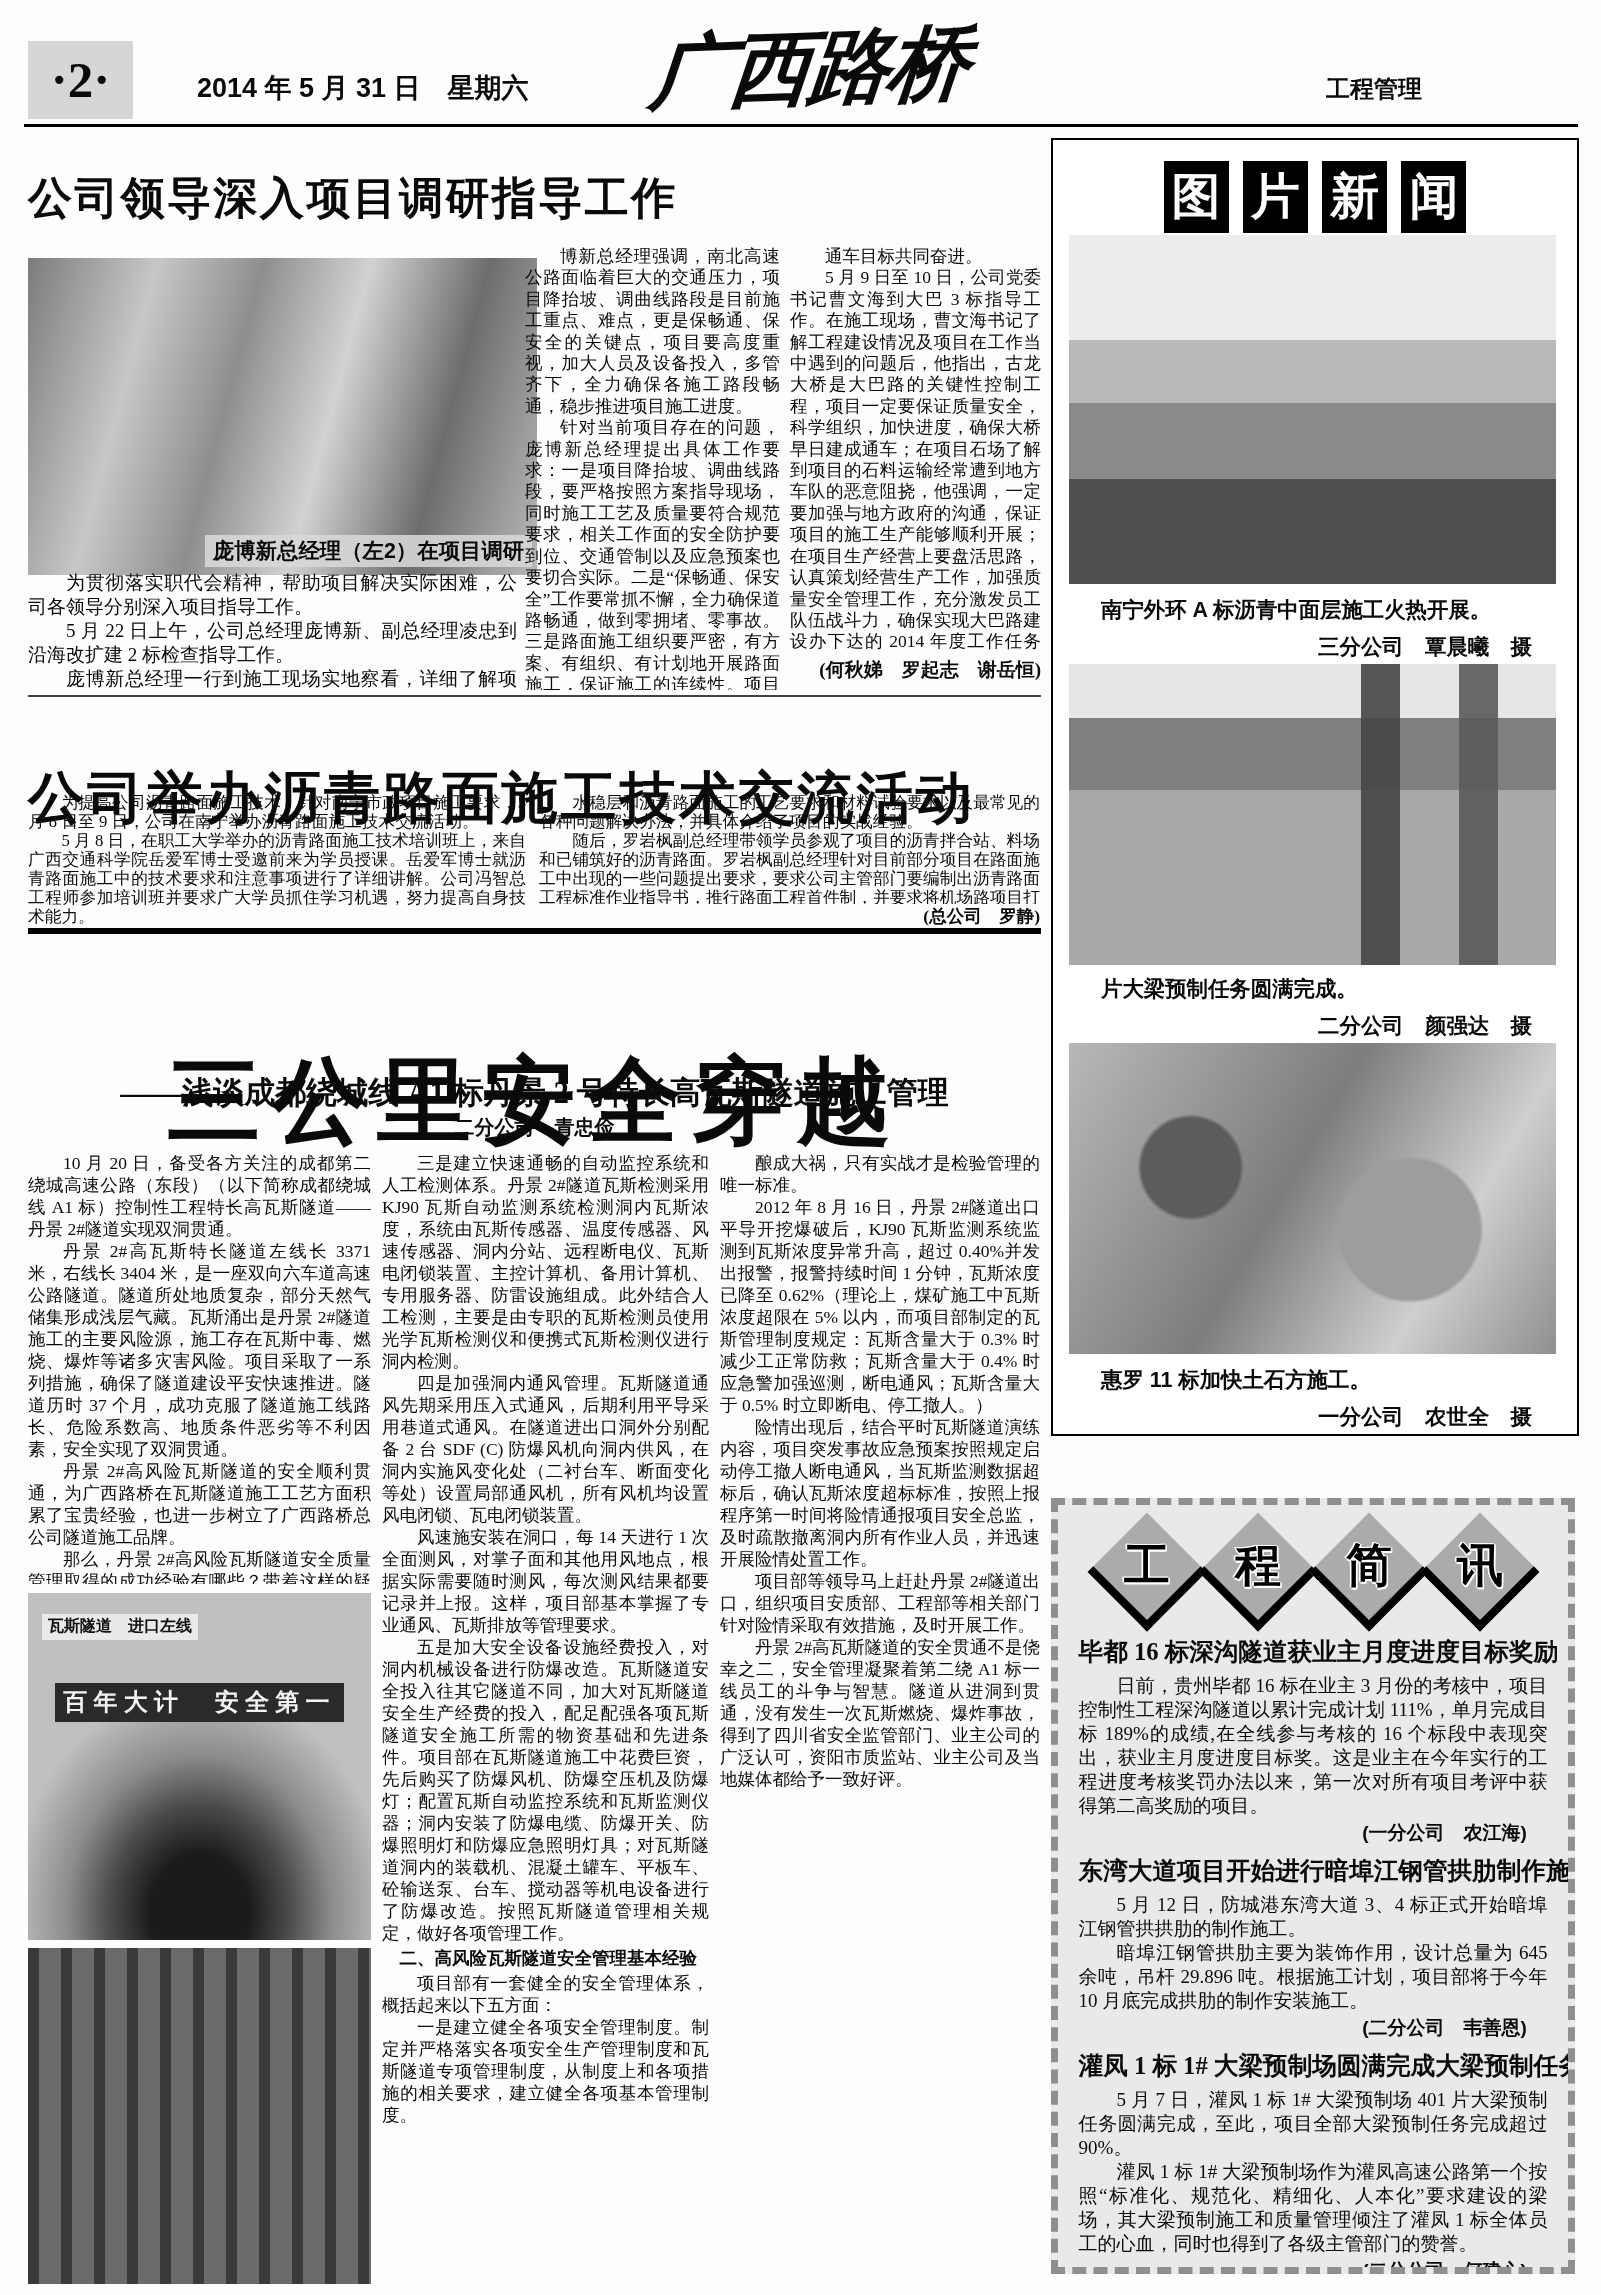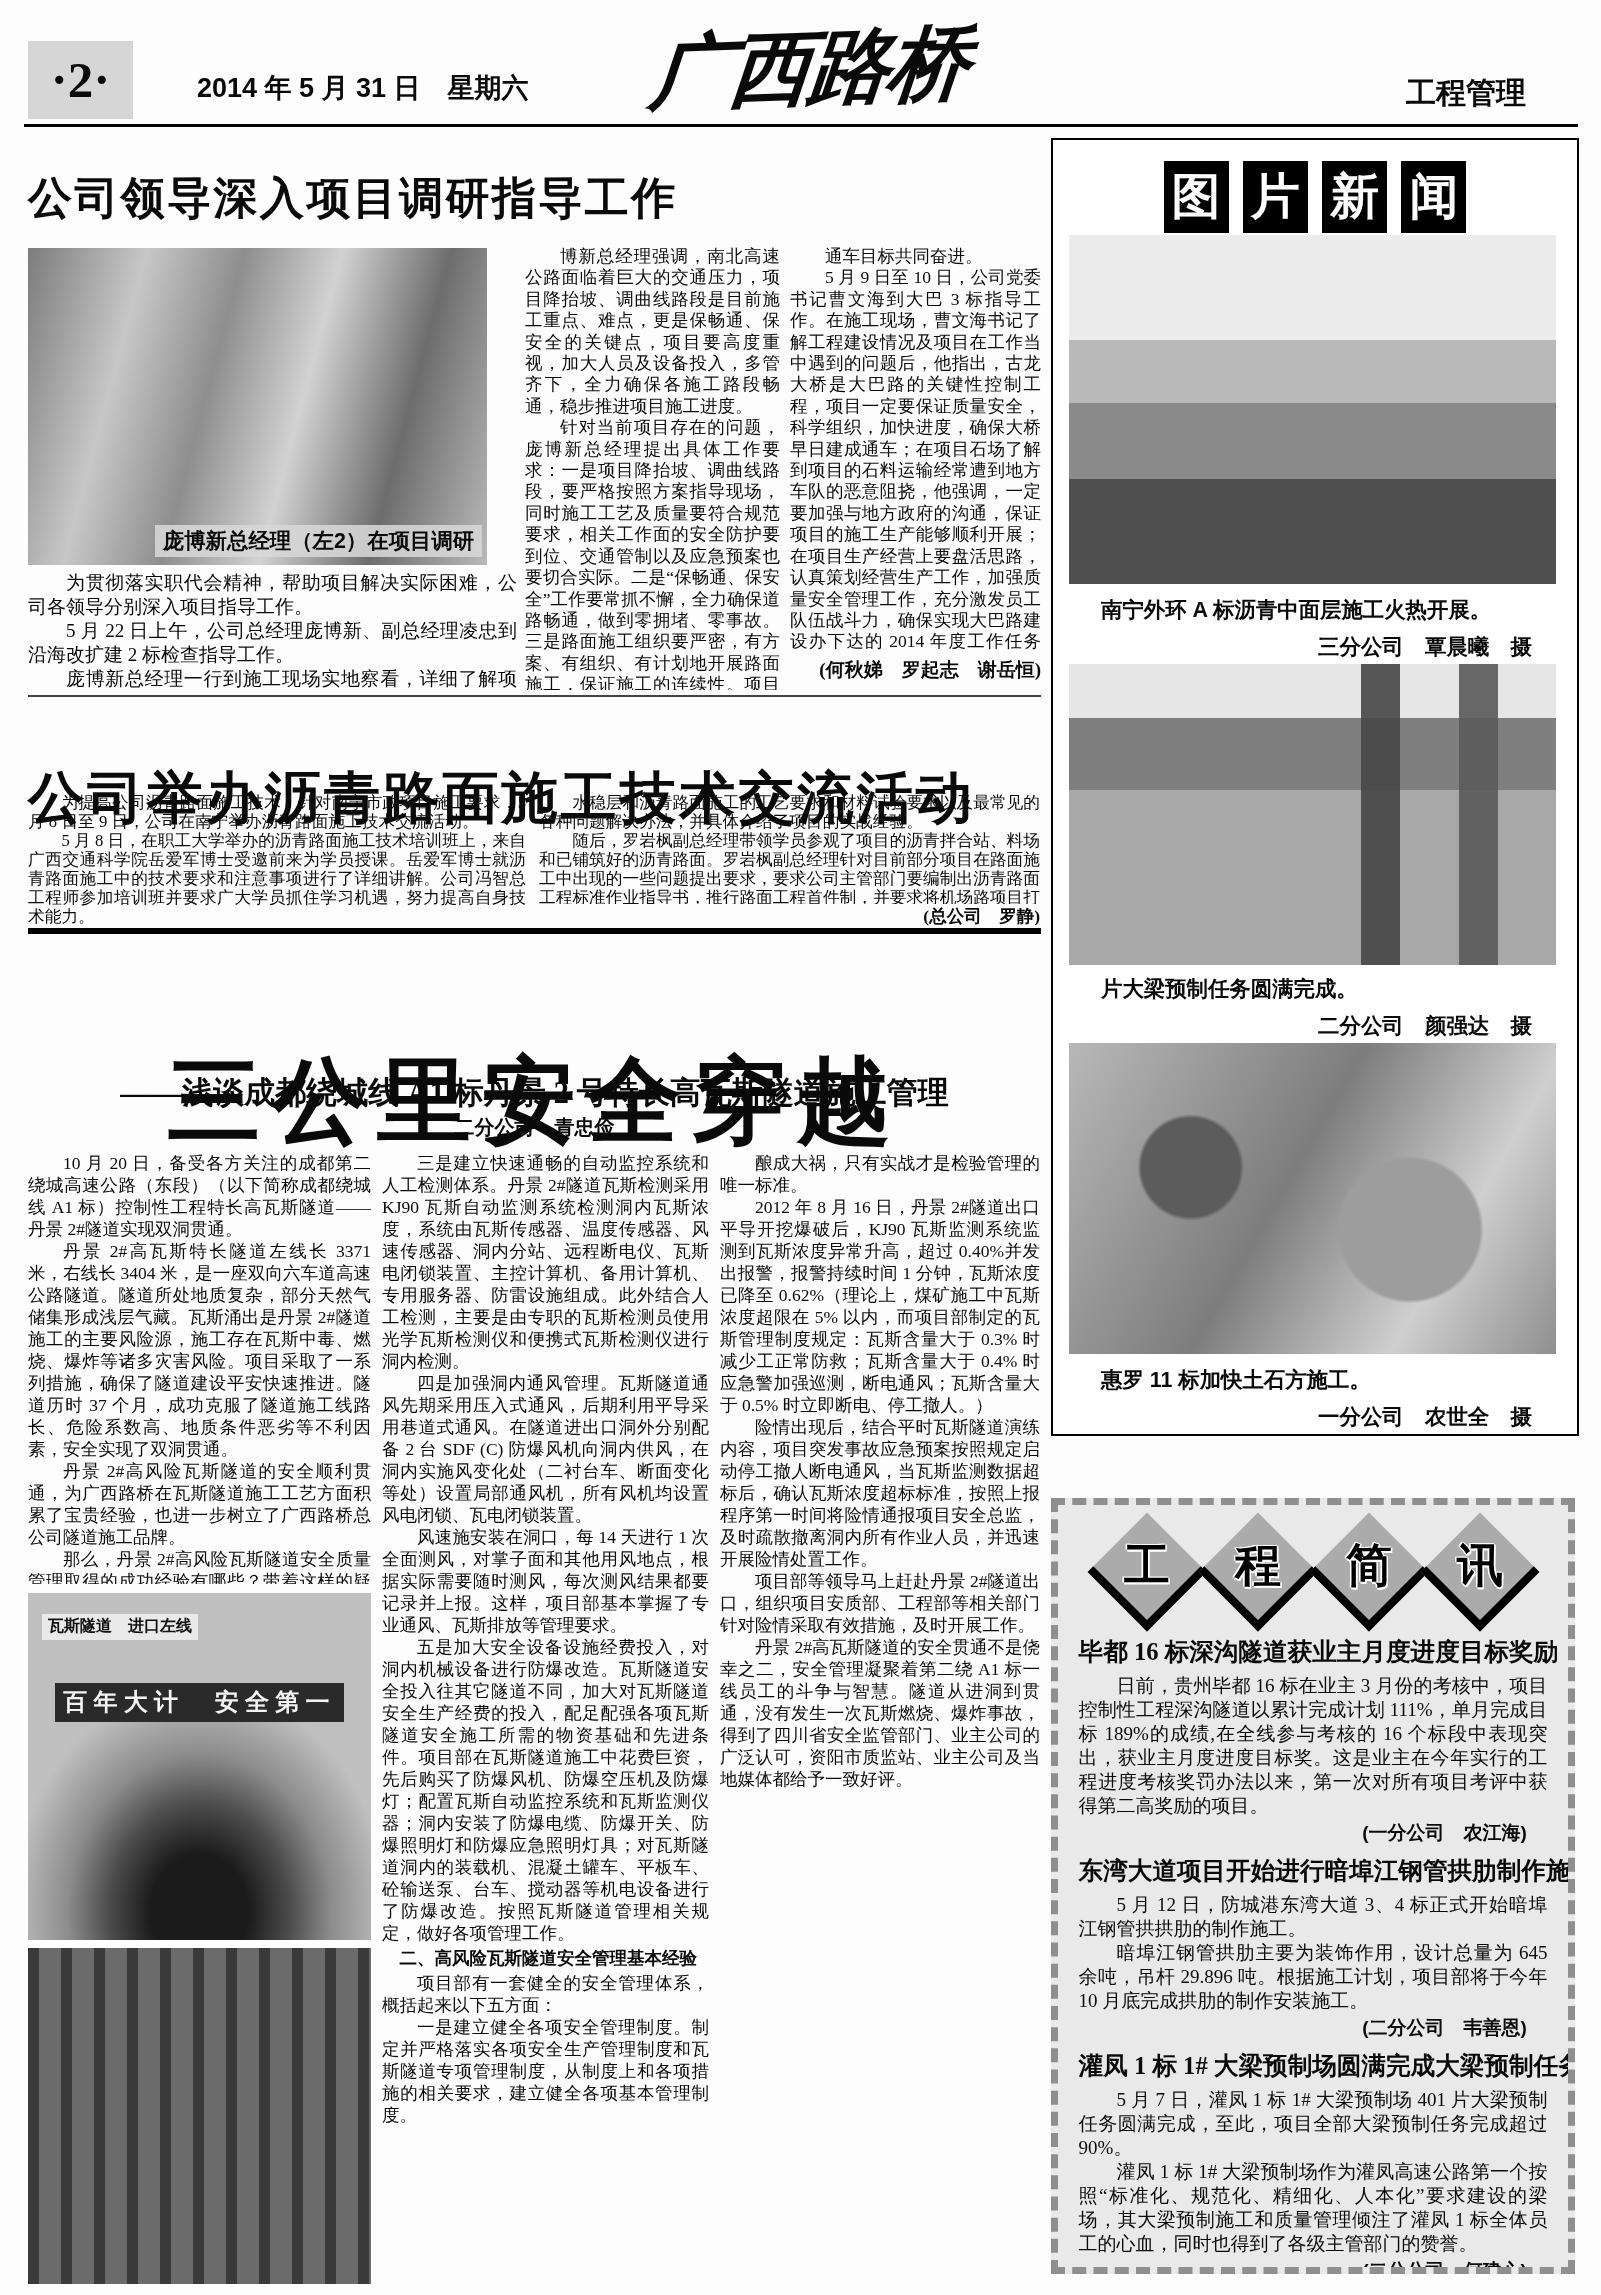--- a/index.html
+++ b/index.html
@@ -6,26 +6,26 @@
   body{width:1601px;height:2295px;position:relative;background:#fdfdfd;color:#0a0a0a;
        font-family:"Liberation Serif",serif;overflow:hidden}
   .abs{position:absolute}
   .para{margin:0;text-indent:2em;text-align:justify;word-break:break-all}
   
   .pagenum{left:28px;top:41px;width:105px;height:78px;background:#d6d6d6;
            display:flex;align-items:center;justify-content:center;font-size:51px;font-weight:bold}
   .dateline{left:197px;top:70px;font-size:27px;font-weight:bold;font-family:"Liberation Sans",sans-serif}
   .masthead{left:642px;top:14.3px;width:333px;text-align:center;font-size:82px;font-weight:bold;
             font-style:italic;letter-spacing:-3.2px;transform:skewX(-7deg) rotate(-2deg)}
-  .sectionlbl{left:1406px;top:73px;font-size:30px;font-weight:bold;font-family:Liberation Mono, monospace}
+  .sectionlbl{left:1326px;top:73px;font-size:24px;font-weight:bold;font-family:Liberation Mono, monospace}
   .headrule{left:24px;top:124px;width:1554px;height:3.2px;background:#000}
   
   .a1title{left:28px;top:140px;width:1013px;font-size:44px;font-weight:900;white-space:nowrap;
            font-family:"Liberation Sans",sans-serif;letter-spacing:2.4px}
-  .a1photo{left:28px;top:248px;width:459px;height:317px;
+  .a1photo{left:28px;top:258px;width:509px;height:317px;
            background:linear-gradient(105deg,#7c7c7c 0%,#c7c7c7 22%,#8e8e8e 40%,#d2d2d2 58%,#6d6d6d 78%,#b9b9b9 100%)}
   .a1cap{position:absolute;right:4.8px;bottom:8px;background:rgba(215,215,215,.88);padding:1.6px 8px;
          font-size:21.4px;font-weight:bold;font-family:"Liberation Sans",sans-serif}
   .a1col{font-size:17.5px;line-height:21.4px;overflow:hidden}
   .a1c1{left:28px;top:571px;width:489px;height:119px;font-size:19px;line-height:24px}
   .a1c2{left:525px;top:246px;width:255px;height:444px}
   .a1c3{left:790px;top:246px;width:251px;height:406px}
   .a1credit{left:790px;top:657px;width:251px;text-align:right;font-size:19px;font-weight:bold}
   .rule1{left:28px;top:695px;width:1013px;height:1.6px;background:#444}
   

